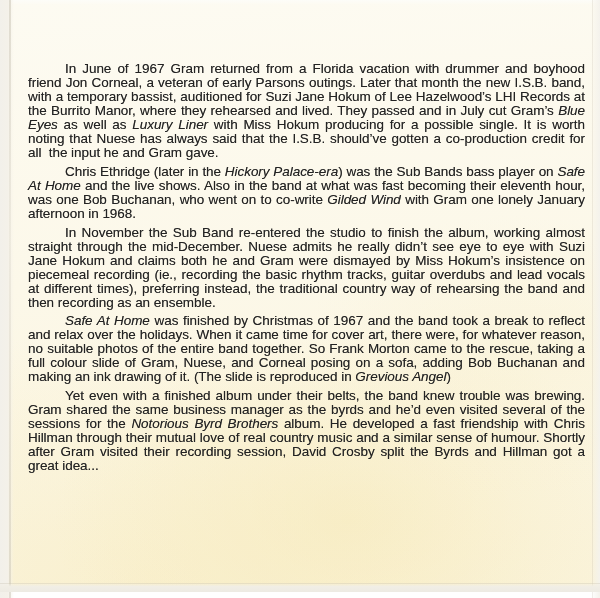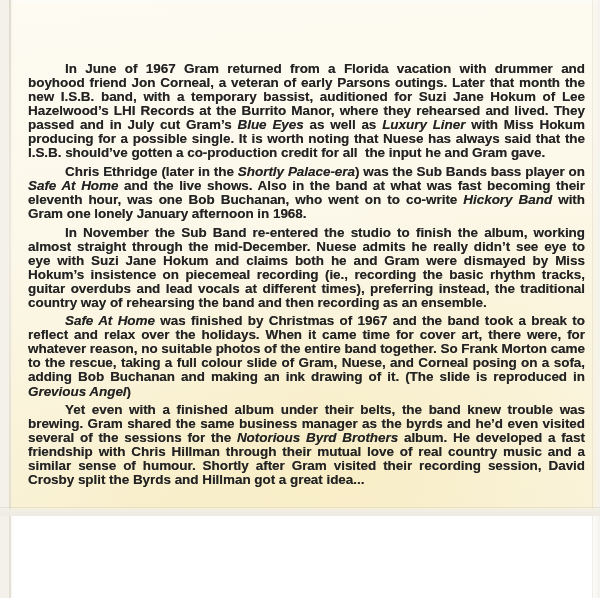--- a/index.html
+++ b/index.html
@@ -5,28 +5,27 @@
   html, body {
     margin: 0;
     padding: 0;
     width: 600px;
     height: 598px;
     overflow: hidden;
   }
   .page {
     position: relative;
     width: 600px;
-    height: 516px;
+    height: 592px;
     background:
       radial-gradient(ellipse 420px 280px at 58% 88%, rgba(246,232,180,0.50), transparent 70%),
       radial-gradient(ellipse 520px 360px at 25% 100%, rgba(247,234,186,0.40), transparent 75%),
       radial-gradient(ellipse 300px 200px at 85% 60%, rgba(248,238,200,0.30), transparent 70%),
       linear-gradient(175deg, #fdfbf2 0%, #fcf8e9 45%, #faf3da 100%);
     font-family: "Liberation Sans", "DejaVu Sans", sans-serif;
-    font-weight: bold;
   }
   
   .edge-left {
     position: absolute; left: 0; top: 0; width: 14px; height: 598px;
     background: linear-gradient(90deg, #f2f0ea 0%, #f4f1e9 55%, rgba(244,241,233,0) 100%);
   }
   .crease-left {
     position: absolute; left: 9px; top: 0; width: 2px; height: 598px;
     background: linear-gradient(180deg, rgba(168,160,140,0.30), rgba(168,160,140,0.12) 40%, rgba(168,160,140,0.28));
   }
@@ -76,18 +75,18 @@
   <div class="edge-top"></div>
   <div class="edge-left"></div>
   <div class="crease-left"></div>
   <div class="edge-right"></div>
   <div class="crease-right"></div>
   <div class="seam-bottom"></div>
   <div class="edge-bottom"></div>
 
   <div class="text-block">
       <p class="para">In June of 1967 Gram returned from a Florida vacation with drummer and boyhood friend Jon Corneal, a veteran of early Parsons outings. Later that month the new I.S.B. band, with a temporary bassist, auditioned for Suzi Jane Hokum of Lee Hazelwood’s LHI Records at the Burrito Manor, where they rehearsed and lived. They passed and in July cut Gram’s <i>Blue Eyes</i> as well as <i>Luxury Liner</i> with Miss Hokum producing for a possible single. It is worth noting that Nuese has always said that the I.S.B. should’ve gotten a co-production credit for all&nbsp; the input he and Gram gave.</p>
-      <p class="para">Chris Ethridge (later in the <i>Shortly Palace-era</i>) was the Sub Bands bass player on <i>Safe At Home</i> and the live shows. Also in the band at what was fast becoming their eleventh hour, was one Bob Buchanan, who went on to co-write <i>Hickory Band</i> with Gram one lonely January afternoon in 1968.</p>
+      <p class="para">Chris Ethridge (later in the <i>Hickory Palace-era</i>) was the Sub Bands bass player on <i>Safe At Home</i> and the live shows. Also in the band at what was fast becoming their eleventh hour, was one Bob Buchanan, who went on to co-write <i>Gilded Wind</i> with Gram one lonely January afternoon in 1968.</p>
       <p class="para">In November the Sub Band re-entered the studio to finish the album, working almost straight through the mid-December. Nuese admits he really didn’t see eye to eye with Suzi Jane Hokum and claims both he and Gram were dismayed by Miss Hokum’s insistence on piecemeal recording (ie., recording the basic rhythm tracks, guitar overdubs and lead vocals at different times), preferring instead, the traditional country way of rehearsing the band and then recording as an ensemble.</p>
       <p class="para"><i>Safe At Home</i> was finished by Christmas of 1967 and the band took a break to reflect and relax over the holidays. When it came time for cover art, there were, for whatever reason, no suitable photos of the entire band together. So Frank Morton came to the rescue, taking a full colour slide of Gram, Nuese, and Corneal posing on a sofa, adding Bob Buchanan and making an ink drawing of it. (The slide is reproduced in <i>Grevious Angel</i>)</p>
       <p class="para">Yet even with a finished album under their belts, the band knew trouble was brewing. Gram shared the same business manager as the byrds and he’d even visited several of the sessions for the <i>Notorious Byrd Brothers</i> album. He developed a fast friendship with Chris Hillman through their mutual love of real country music and a similar sense of humour. Shortly after Gram visited their recording session, David Crosby split the Byrds and Hillman got a great idea...</p>
     </div>
 </div>
 
 </body></html>

